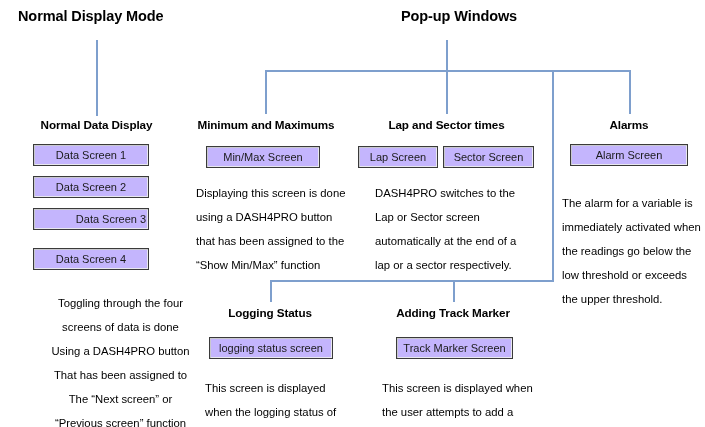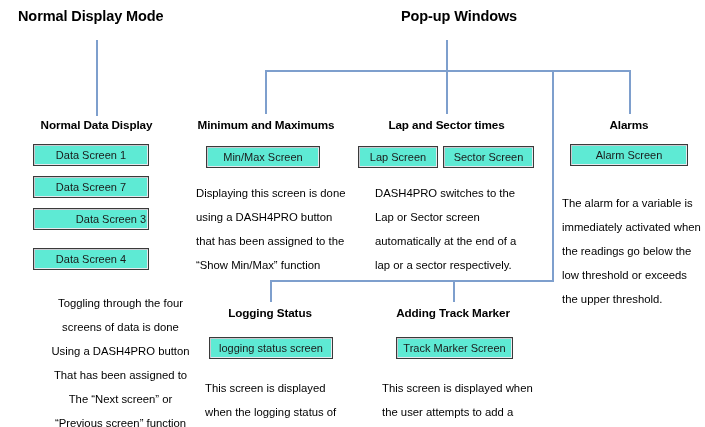--- a/index.html
+++ b/index.html
@@ -42,21 +42,21 @@
     font-weight: bold;
     letter-spacing: -0.1px;
     white-space: nowrap;
     text-align: center;
   }
 
   
   .screen-box {
     position: absolute;
     box-sizing: border-box;
-    background: #5eead4;
+    background: #c4b5fd;
     border: 1px solid #3a3a3a;
     box-shadow: inset 1px 1px 0 0 #c9c9cf, inset -1px -1px 0 0 #e8e8ee;
     font-size: 11px;
     line-height: 20px;
     text-align: center;
     color: #1a1a1a;
     height: 22px;
     white-space: nowrap;
     overflow: hidden;
   }
@@ -95,21 +95,21 @@
 
   <div class="conn h" style="left:270px; top:280px; width:284px;"></div>
 
   <div class="conn v" style="left:270px; top:280px; height:22px;"></div>
 
   <div class="conn v" style="left:453px; top:280px; height:22px;"></div>
 
   <div class="branch-title" style="left:18px; top:118px; width:157px;">Normal Data Display</div>
 
   <div class="screen-box" style="left:33px; top:144px; width:116px;">Data Screen 1</div>
-  <div class="screen-box" style="left:33px; top:176px; width:116px;">Data Screen 7</div>
+  <div class="screen-box" style="left:33px; top:176px; width:116px;">Data Screen 2</div>
   <div class="screen-box" style="left:33px; top:208px; width:116px;padding-left:40px;">Data Screen 3</div>
   <div class="screen-box" style="left:33px; top:248px; width:116px;">Data Screen 4</div>
 
   <div class="note" style="left:33px; top:291px; width:175px;text-align:center;">Toggling through the four
 screens of data is done
 Using a DASH4PRO button
 That has been assigned to
 The “Next screen” or
 “Previous screen” function</div>
 

